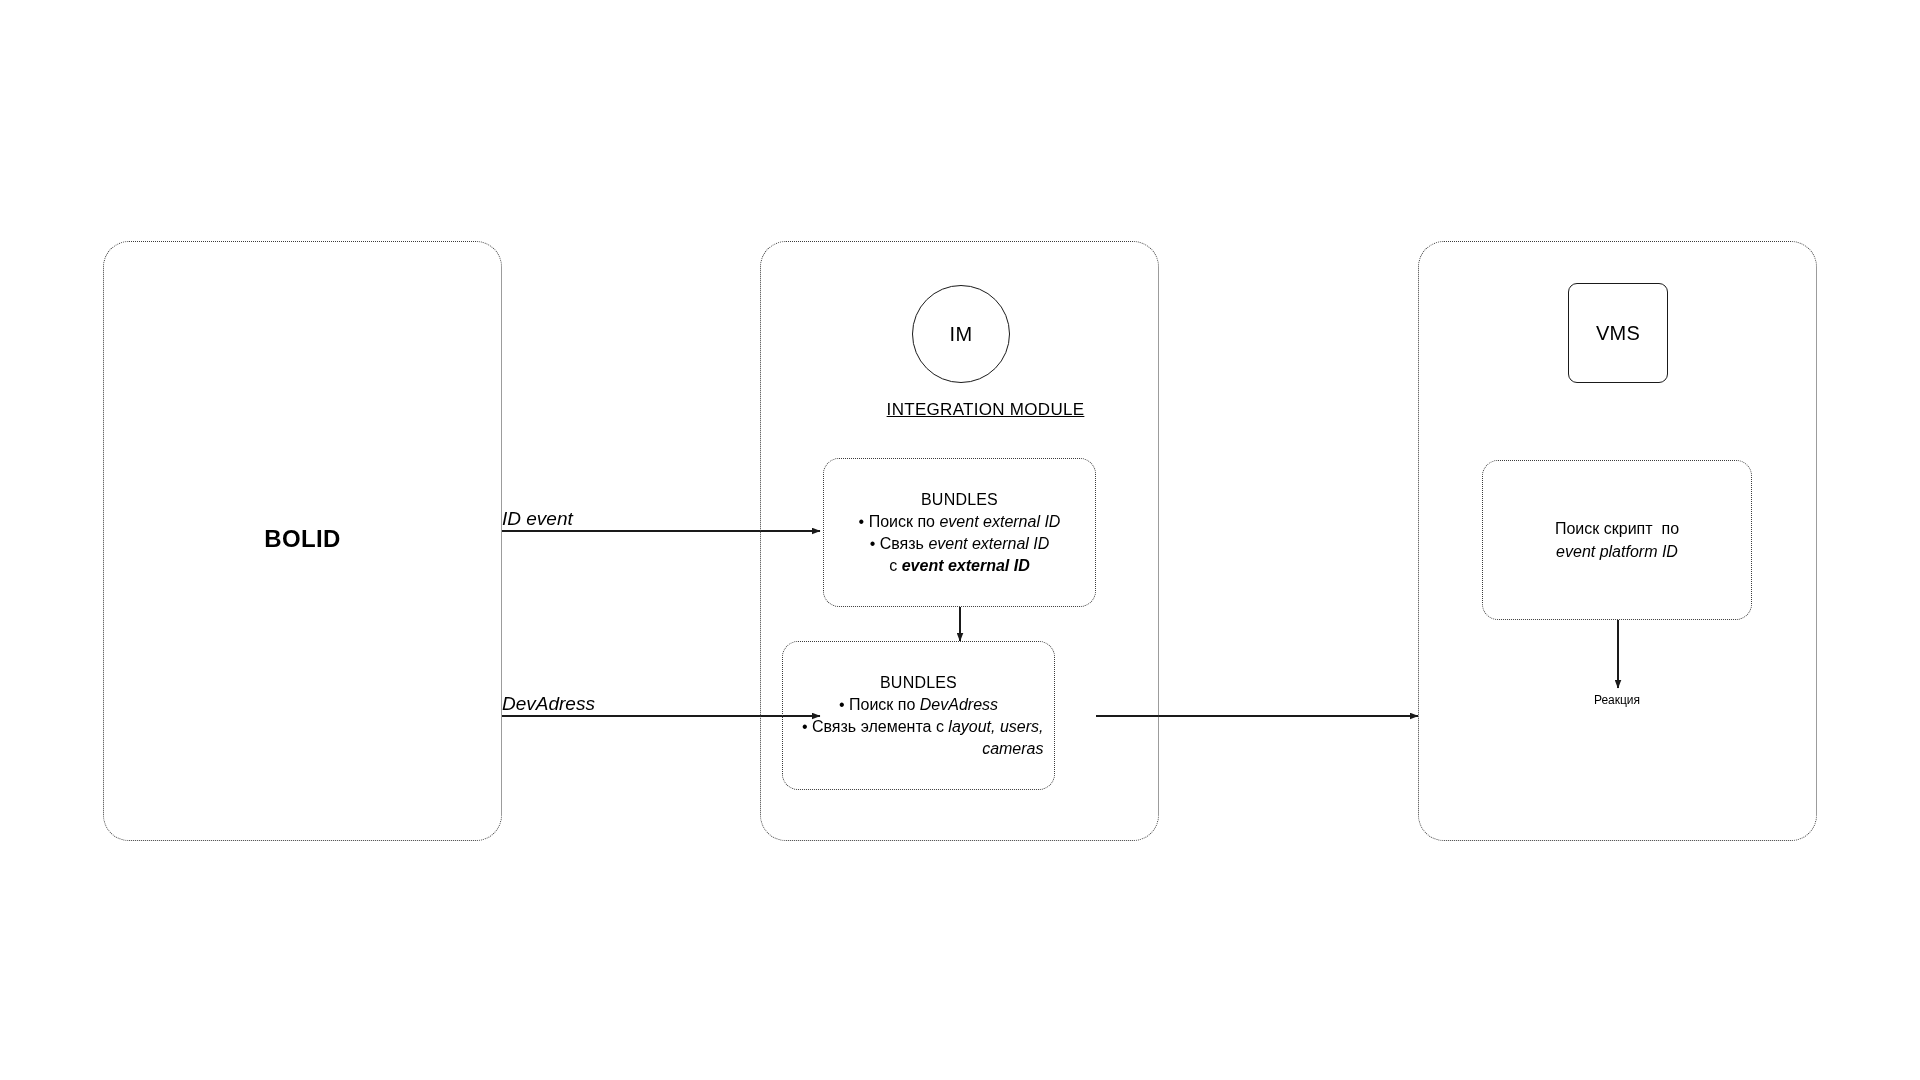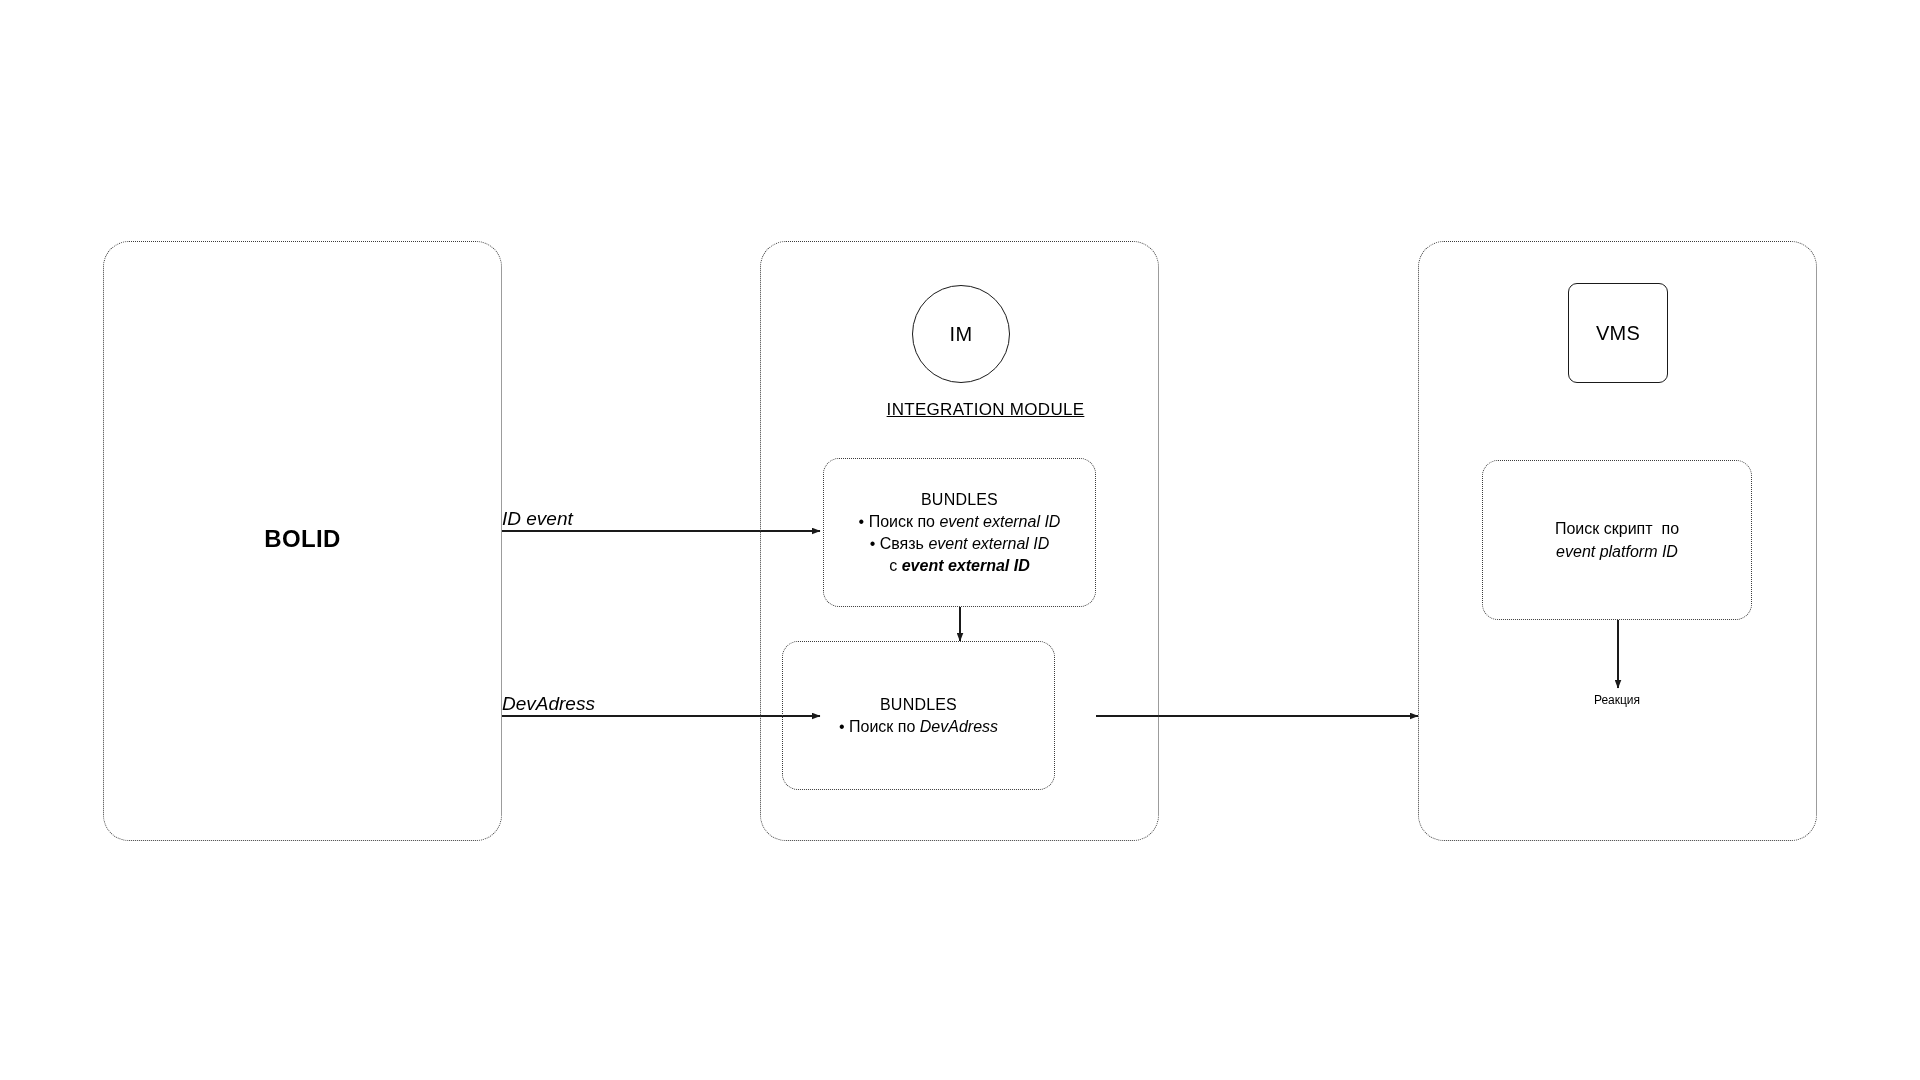--- a/index.html
+++ b/index.html
@@ -205,20 +205,24 @@
       <span>с </span><span class="bit">event external ID</span>
     </div>
   </div>
 
   <div class="card" id="card-bundles">
     <div class="card-title">BUNDLES</div>
     <div class="card-line">
       <span>•</span>
       <span>Поиск по </span><span class="it">DevAdress</span>
     </div>
+    <div class="card-line wrap" style="width:250px">
+      <span>•</span>
+      <span>Связь элемента с </span><span class="it">layout, users, cameras</span>
+    </div>
   </div>
 
   <div class="lane" id="lane-vms"></div>
 
   <div class="vms-node">
     <span>VMS</span>
   </div>
 
   <div class="card" id="card-vms">
     <div class="vms-line">Поиск скрипт  по</div>

